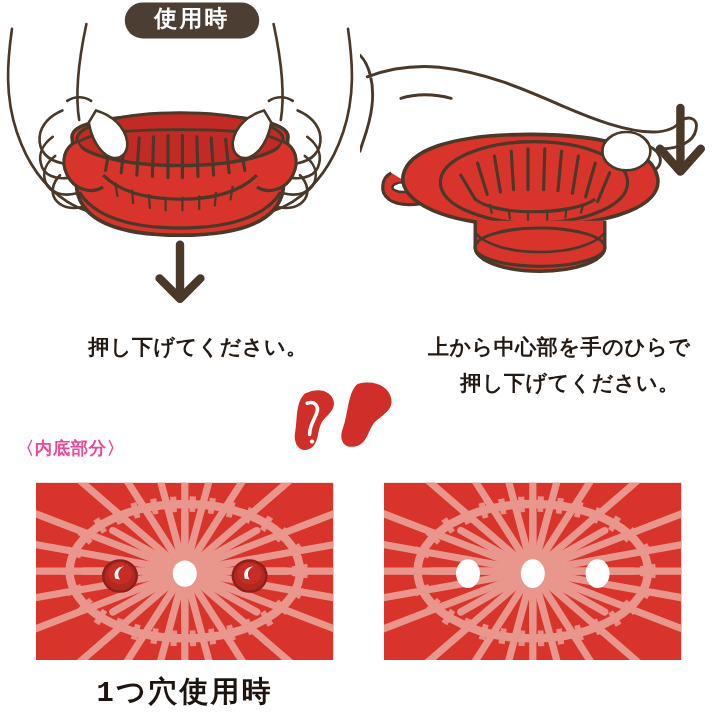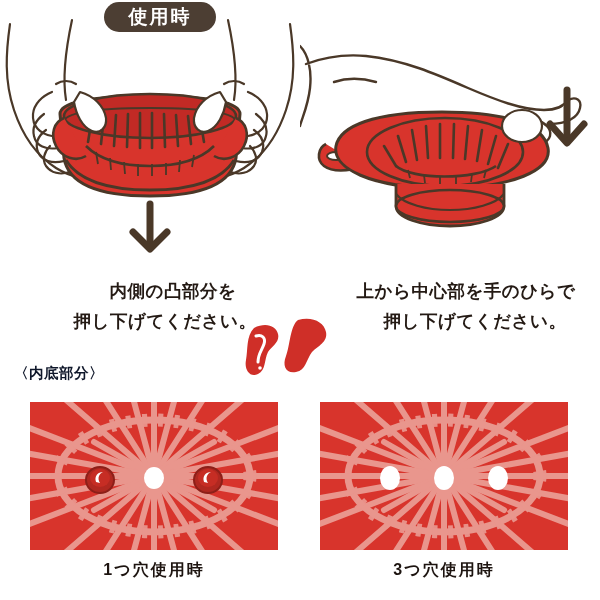--- a/index.html
+++ b/index.html
@@ -14,20 +14,21 @@
     overflow: hidden;
     font-family: "Liberation Sans", "DejaVu Sans", sans-serif;
     color: #2b211a;
   }
 
   .stage {
     position: absolute;
     inset: 0;
     width: 600px;
     height: 600px;
+    font-family: Liberation Mono, monospace;
   }
 
   
   .badge {
     position: absolute;
     background: #4c3e33;
     color: #ffffff;
     border-radius: 999px;
     font-size: 19px;
     font-weight: bold;
@@ -77,42 +78,42 @@
   }
   .nubs svg { display: block; width: 100%; height: 100%; }
 
   
   .section-label {
     position: absolute;
     left: 14px;
     top: 364px;
     font-size: 14.5px;
     font-weight: bold;
-    color: #0f172a;
+    color: #ec4899;
     letter-spacing: 0.5px;
     white-space: nowrap;
   }
 
   .panel {
     position: absolute;
     top: 402px;
     width: 248px;
     height: 148px;
     overflow: hidden;
   }
   .panel.one   { left: 30px; }
   .panel.three { left: 320px; }
   .panel svg { display: block; width: 100%; height: 100%; }
 
   .panel-caption {
     position: absolute;
     top: 560px;
     width: 248px;
     text-align: center;
-    font-size: 16px;
+    font-size: 24px;
     font-weight: bold;
     color: #1d1410;
     letter-spacing: 2px;
     white-space: nowrap;
   }
   .panel-caption.one   { left: 30px; }
   .panel-caption.three { left: 320px; }
 </style>
 </head>
 <body>
@@ -253,21 +254,20 @@
       </g>
 
       <g fill="none" stroke="#4a3828" stroke-width="7" stroke-linecap="round" stroke-linejoin="round">
         <path d="M267 72 L267 122"></path>
         <path d="M250 106 L267 125 L284 106"></path>
       </g>
     </svg>
   </div>
 
   <div class="caption left">
-    <span class="line l1">内側の凸部分を</span>
     <span class="line l2">押し下げてください。</span>
   </div>
 
   <div class="caption right">
     <span class="line l1">上から中心部を手のひらで</span>
     <span class="line l2">押し下げてください。</span>
   </div>
 
   <div class="nubs">
     <svg viewBox="0 0 96 64" xmlns="http://www.w3.org/2000/svg">
@@ -385,15 +385,14 @@
         <line x1="124" y1="74" x2="208" y2="74"></line>
       </g>
       <ellipse cx="70" cy="76" rx="10" ry="12" fill="#ffffff"></ellipse>
       <ellipse cx="124" cy="76" rx="10" ry="12" fill="#ffffff"></ellipse>
       <ellipse cx="178" cy="76" rx="10" ry="12" fill="#ffffff"></ellipse>
     </svg>
   </div>
 
   <div class="panel-caption one">1つ穴使用時</div>
 
-  <div class="panel-caption three">3つ穴使用時</div>
 
 </div>
 
 </body></html>

